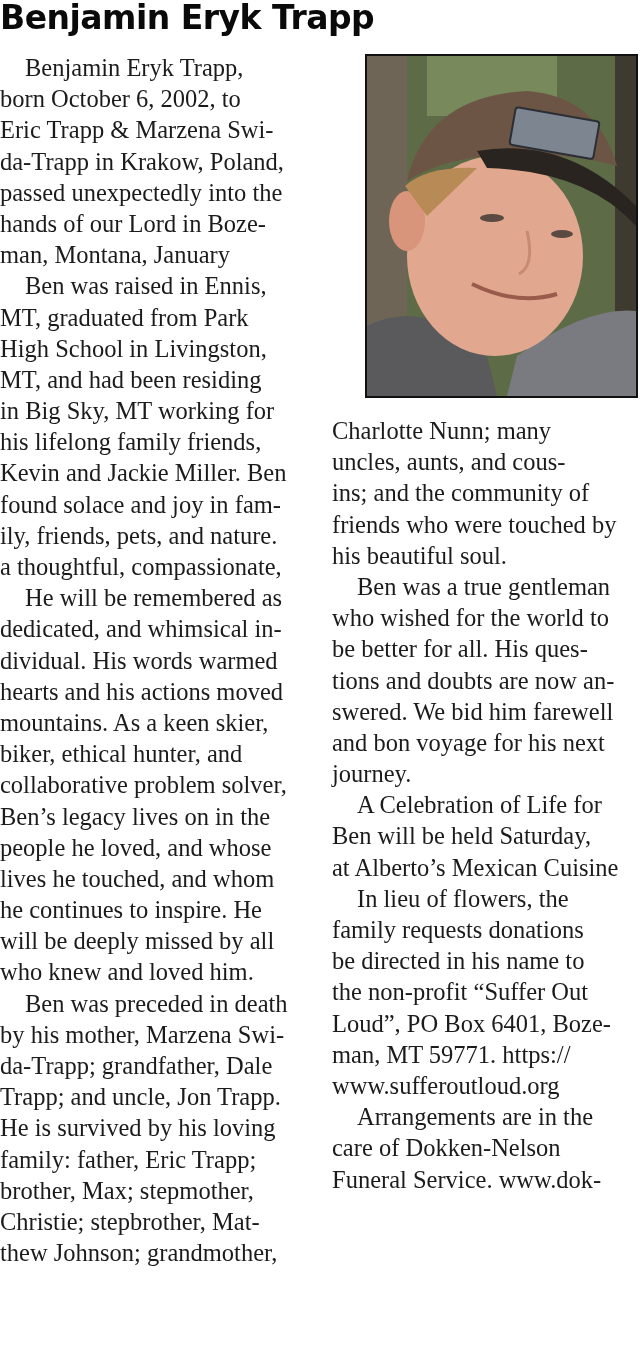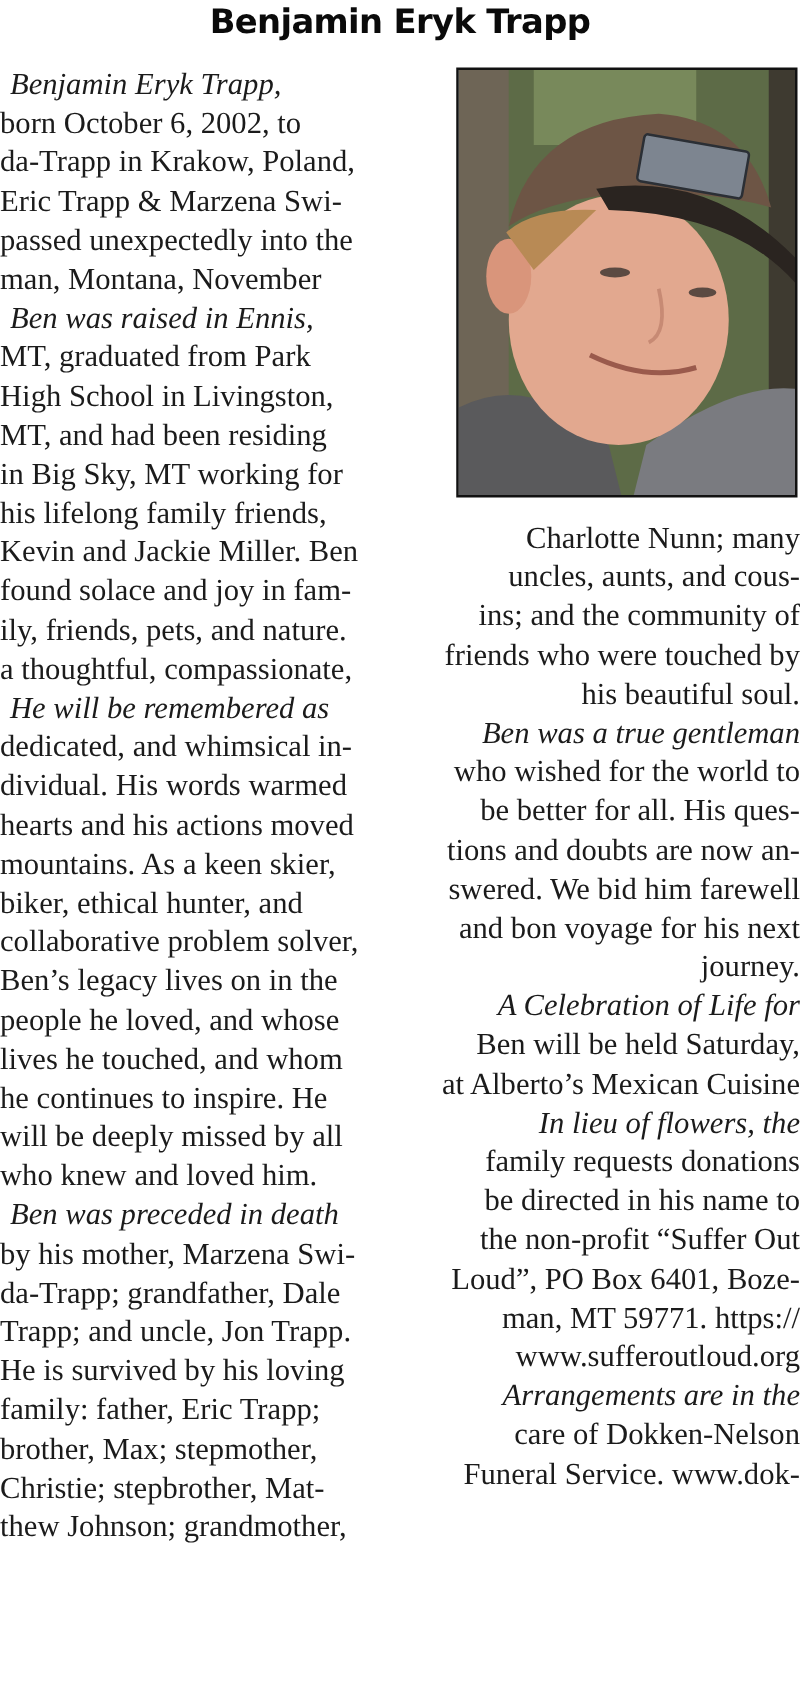--- a/index.html
+++ b/index.html
@@ -1,52 +1,52 @@
 <!DOCTYPE html>
 <html><head>
 <meta charset="utf-8">
 <style>
   html, body { margin: 0; padding: 0; background: #ffffff; }
   body { width: 640px; height: 1360px; overflow: hidden; position: relative; color: #1a1a1a; }
   .title {
     position: absolute; top: 0; left: 0; width: 640px; height: 40px;
-    text-align: center;
     font-family: "DejaVu Sans", sans-serif; font-weight: bold;
-    font-size: 27px; line-height: 36px; letter-spacing: -0.5px; color: #0a0a0a;
+    font-size: 33px; line-height: 36px; letter-spacing: -0.5px; color: #0a0a0a;
   }
   .col {
     position: absolute;
     font-family: "Liberation Serif", serif;
     font-size: 24.5px; line-height: 31.2px;
     color: #1b1b1b;
   }
   .col-left { left: 0; top: 52px; width: 318px; }
-  .col-right { left: 332px; top: 415px; width: 308px; text-align: right; }
+  .col-right { left: 332px; top: 415px; width: 308px; }
   .line { white-space: nowrap; display: block; height: 31.2px; }
-  .indent { padding-left: 8px; font-style: italic; }
+  .indent { padding-left: 25px; }
   .photo {
     position: absolute; left: 365px; top: 54px; width: 269px; height: 340px;
     border: 2px solid #111;
     overflow: hidden;
     background: linear-gradient(180deg, #6b7a52 0%, #52603e 40%, #6a6a5a 100%);
   }
   .photo svg { display: block; width: 100%; height: 100%; }
 </style>
 </head>
 <body>
 
 <div class="title">Benjamin Eryk Trapp</div>
 
 <div class="col col-left" id="left-col">
     <span class="line indent">Benjamin Eryk Trapp,</span>
     <span class="line">born October 6, 2002, to</span>
+    <span class="line">Eric Trapp &amp; Marzena Swi-</span>
     <span class="line">da-Trapp in Krakow, Poland,</span>
-    <span class="line">Eric Trapp &amp; Marzena Swi-</span>
     <span class="line">passed unexpectedly into the</span>
-    <span class="line">man, Montana, November</span>
+    <span class="line">hands of our Lord in Boze-</span>
+    <span class="line">man, Montana, January</span>
     <span class="line indent">Ben was raised in Ennis,</span>
     <span class="line">MT, graduated from Park</span>
     <span class="line">High School in Livingston,</span>
     <span class="line">MT, and had been residing</span>
     <span class="line">in Big Sky, MT working for</span>
     <span class="line">his lifelong family friends,</span>
     <span class="line">Kevin and Jackie Miller. Ben</span>
     <span class="line">found solace and joy in fam-</span>
     <span class="line">ily, friends, pets, and nature.</span>
     <span class="line">a thoughtful, compassionate,</span>

